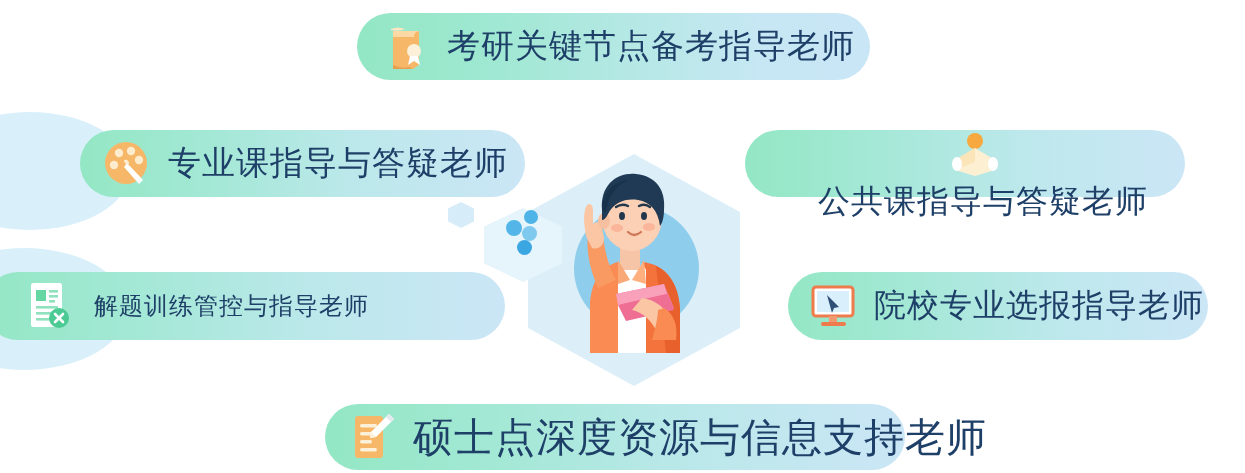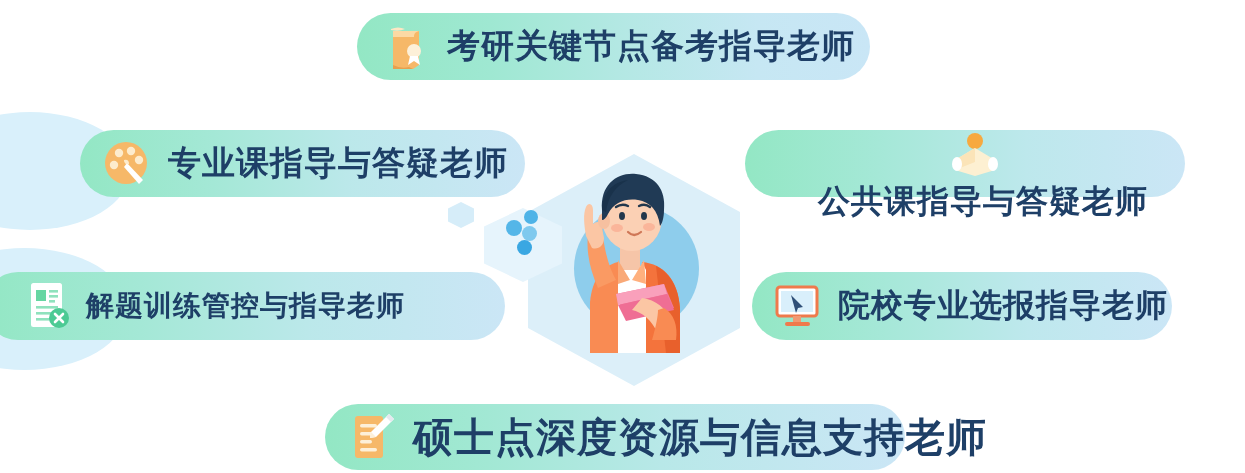--- a/index.html
+++ b/index.html
@@ -33,21 +33,21 @@
   .m4{left:17px;top:100px;width:15px;height:15px;background:#3aa7e2;}
   .portrait-circle{position:absolute;left:74px;top:66px;width:125px;height:125px;
     border-radius:50%;background:#8ecdec;overflow:hidden;}
   .person-wrap{position:absolute;left:46px;top:18px;width:170px;height:195px;}
 
   
   .pill{position:absolute;display:flex;align-items:center;
     border-radius:34px;box-sizing:border-box;}
   .pill .ico{flex:0 0 auto;display:block;}
   .pill .lbl{
-    color:#1e3f67;white-space:nowrap;font-weight:700;
+    color:#1e3f67;white-space:nowrap;font-weight:400;
     font-family:"Liberation Sans","DejaVu Sans",sans-serif;
     letter-spacing:1px;
   }
 
   
   #pill-top{left:357px;top:13px;width:513px;height:67px;padding-left:26px;
     background:linear-gradient(90deg,#93e7c4 0%,#9fe8d2 26%,#b4e8e4 52%,#c6e7f3 78%,#c9e6f6 100%);}
   #pill-top .lbl{font-size:33px;margin-left:20px;}
 
   
@@ -56,24 +56,24 @@
   #pill-ml .lbl{font-size:33px;margin-left:16px;}
 
   
   #pill-mr{left:745px;top:130px;width:440px;height:67px;padding-left:20px;
     background:linear-gradient(90deg,#93e7c4 0%,#a6e8d8 32%,#bde8ec 64%,#cbe6f6 100%);flex-direction:column;}
   #pill-mr .lbl{font-size:32px;margin-left:16px;}
 
   
   #pill-bl{left:-16px;top:272px;width:521px;height:68px;padding-left:42px;
     background:linear-gradient(90deg,#93e7c4 0%,#a4e8d6 30%,#bbe8ea 62%,#cbe6f6 100%);}
-  #pill-bl .lbl{font-size:28px;margin-left:14px;}
-
-  
-  #pill-br{left:752px;top:272px;width:420px;height:68px;padding-left:22px;
+  #pill-bl .lbl{font-size:24px;margin-left:22px;}
+
+  
+  #pill-br{left:788px;top:272px;width:420px;height:68px;padding-left:22px;
     background:linear-gradient(90deg,#93e7c4 0%,#a6e8d8 32%,#bee8ed 66%,#cbe6f6 100%);}
   #pill-br .lbl{font-size:32px;margin-left:16px;}
 
   
   #pill-bot{left:325px;top:404px;width:580px;height:66px;padding-left:24px;
     background:linear-gradient(90deg,#93e7c4 0%,#a2e8d4 28%,#b8e8e8 58%,#cbe6f6 100%);}
   #pill-bot .lbl{font-size:40px;margin-left:18px;}
 </style>
 </head>
 <body>

